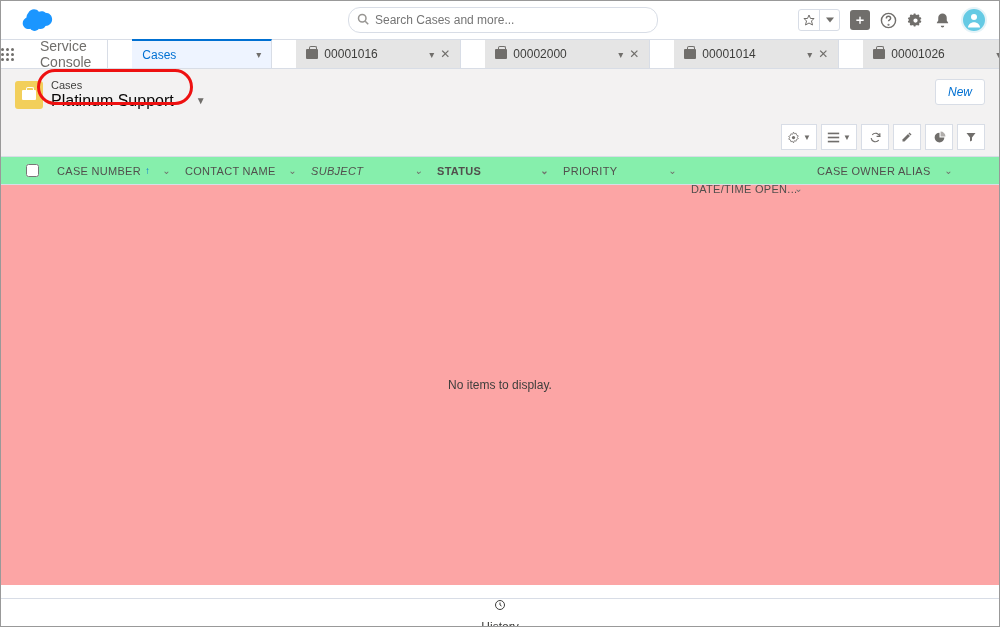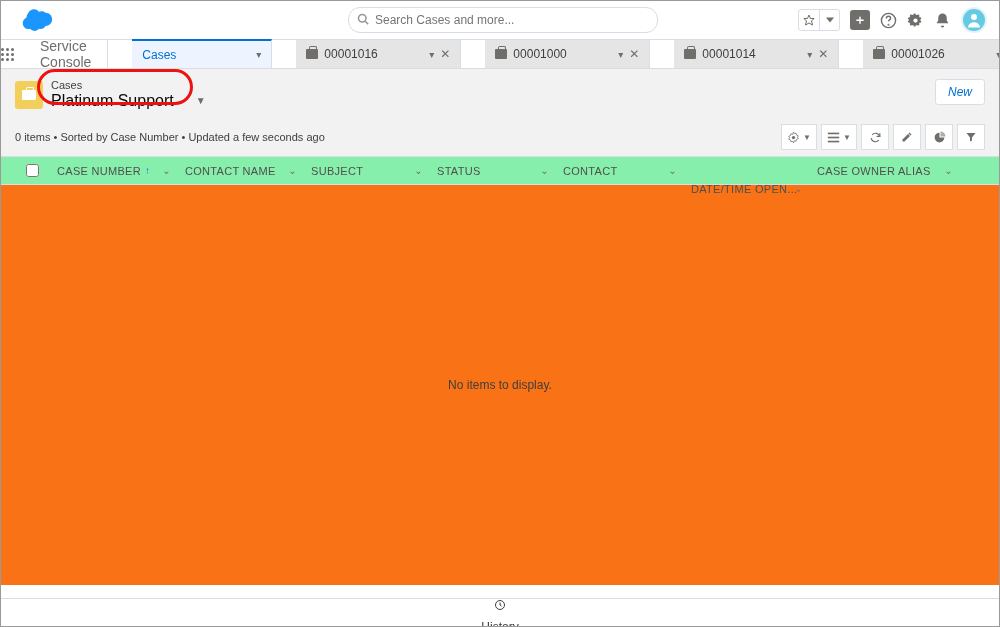--- a/index.html
+++ b/index.html
@@ -60,25 +60,25 @@
   .ctrl svg { display: block; }
   .ctrl-caret{font-size:8px;color:#706e6b;margin-left:1px;}
 
   
   .col-head { height: 28px; background: #86efac; border-bottom: 1px solid #d8dde6; display: flex; align-items: center; font-size: 11px; color: #514f4d; letter-spacing: 0.3px; }
   .col { display: flex; align-items: center; gap: 4px; padding: 0 8px; height:100%; position:relative;}
   .col .sort { color: #0070d2; font-size: 10px; }
   .col .menu { color: #706e6b; font-size: 10px; position:absolute; right:6px; cursor:pointer;}
   .col-check { width: 48px; justify-content: flex-end; padding-right:10px;}
   .col-check input { width: 13px; height: 13px; }
-  .c-num{width:128px;} .c-contact{width:126px;} .c-subj{width:126px;} .c-stat{width:126px;}
+  .c-num{width:128px;} .c-contact{width:126px;} .c-subj{width:126px;font-style:italic;} .c-stat{width:126px;font-weight:bold;}
   .c-pri{width:128px;} .c-dt{width:126px;margin-top:36px;} .c-owner{width:150px;}
 
   
-  .empty-body { height: 400px; display: flex; align-items: center; justify-content: center; font-size: 12px; color: #3e3e3c; background: #f97316; }
+  .empty-body { height: 400px; display: flex; align-items: center; justify-content: center; font-size: 12px; color: #3e3e3c; background: #fca5a5; }
 
   
   .bottom-bar { position: absolute; bottom: 0; left: 0; right: 0; height: 28px; border-top: 1px solid #d8dde6; background: #fff; display: flex; align-items: center; padding: 0 12px; gap: 6px; font-size: 12px; color: #3e3e3c; flex-direction: column; }
   .clock-icon { width: 12px; height: 12px; }
 </style>
 </head>
 <body>
 
 <div class="global-header">
   <div class="cloud-logo">
@@ -159,21 +159,21 @@
   </div>
 
   <div class="tab" style="min-width:165px">
     <span class="case-glyph"></span>
     <span class="tab-label">00001016</span>
     <span class="chev">▾</span>
     <span class="x">✕</span>
   </div>
   <div class="tab" style="min-width:165px">
     <span class="case-glyph"></span>
-    <span class="tab-label">00001000</span>
+    <span class="tab-label">00002000</span>
     <span class="chev">▾</span>
     <span class="x">✕</span>
   </div>
   <div class="tab" style="min-width:165px">
     <span class="case-glyph"></span>
     <span class="tab-label">00001014</span>
     <span class="chev">▾</span>
     <span class="x">✕</span>
   </div>
   <div class="tab" style="min-width:165px">
@@ -195,21 +195,20 @@
         <span class="lv-name">Platinum Support</span>
         <span class="lv-name-chev">▼</span>
       </div>
     </div>
     <div class="highlight-ring" style="left:36px; top:0px; width:156px; height:36px;"></div>
     <div class="lv-actions">
       <div class="new-btn">New</div>
     </div>
   </div>
   <div class="lv-row2">
-    <span class="lv-meta">0 items • Sorted by Case Number • Updated a few seconds ago</span>
     <div class="lv-controls">
       <div class="ctrl combo">
         <svg width="13" height="13" viewBox="0 0 24 24" fill="#706e6b">
             <circle cx="12" cy="12" r="3"></circle>
             <path d="M12 2l1.5 3 3.3-0.8 0.8 3.3L21 9l-2 2.5 2 2.5-3.4 1.5-0.8 3.3-3.3-0.8L12 22l-1.5-3-3.3 0.8-0.8-3.3L3 15l2-2.5L3 10l3.4-1.5 0.8-3.3 3.3 0.8z" fill="none" stroke="#706e6b" stroke-width="1.4"></path>
           </svg>
           <span class="ctrl-caret">▼</span>
       </div>
       <div class="ctrl combo">
         <svg width="13" height="13" viewBox="0 0 16 16" fill="#706e6b">
@@ -261,21 +260,21 @@
   </div>
   <div class="col c-subj">
     <span>SUBJECT</span>
     <span class="menu">⌄</span>
   </div>
   <div class="col c-stat">
     <span>STATUS</span>
     <span class="menu">⌄</span>
   </div>
   <div class="col c-pri">
-    <span>CONTACT</span>
+    <span>PRIORITY</span>
     <span class="menu">⌄</span>
   </div>
   <div class="col c-dt">
     <span>DATE/TIME OPEN...</span>
     <span class="menu">⌄</span>
   </div>
   <div class="col c-owner">
     <span>CASE OWNER ALIAS</span>
     <span class="menu">⌄</span>
   </div>

